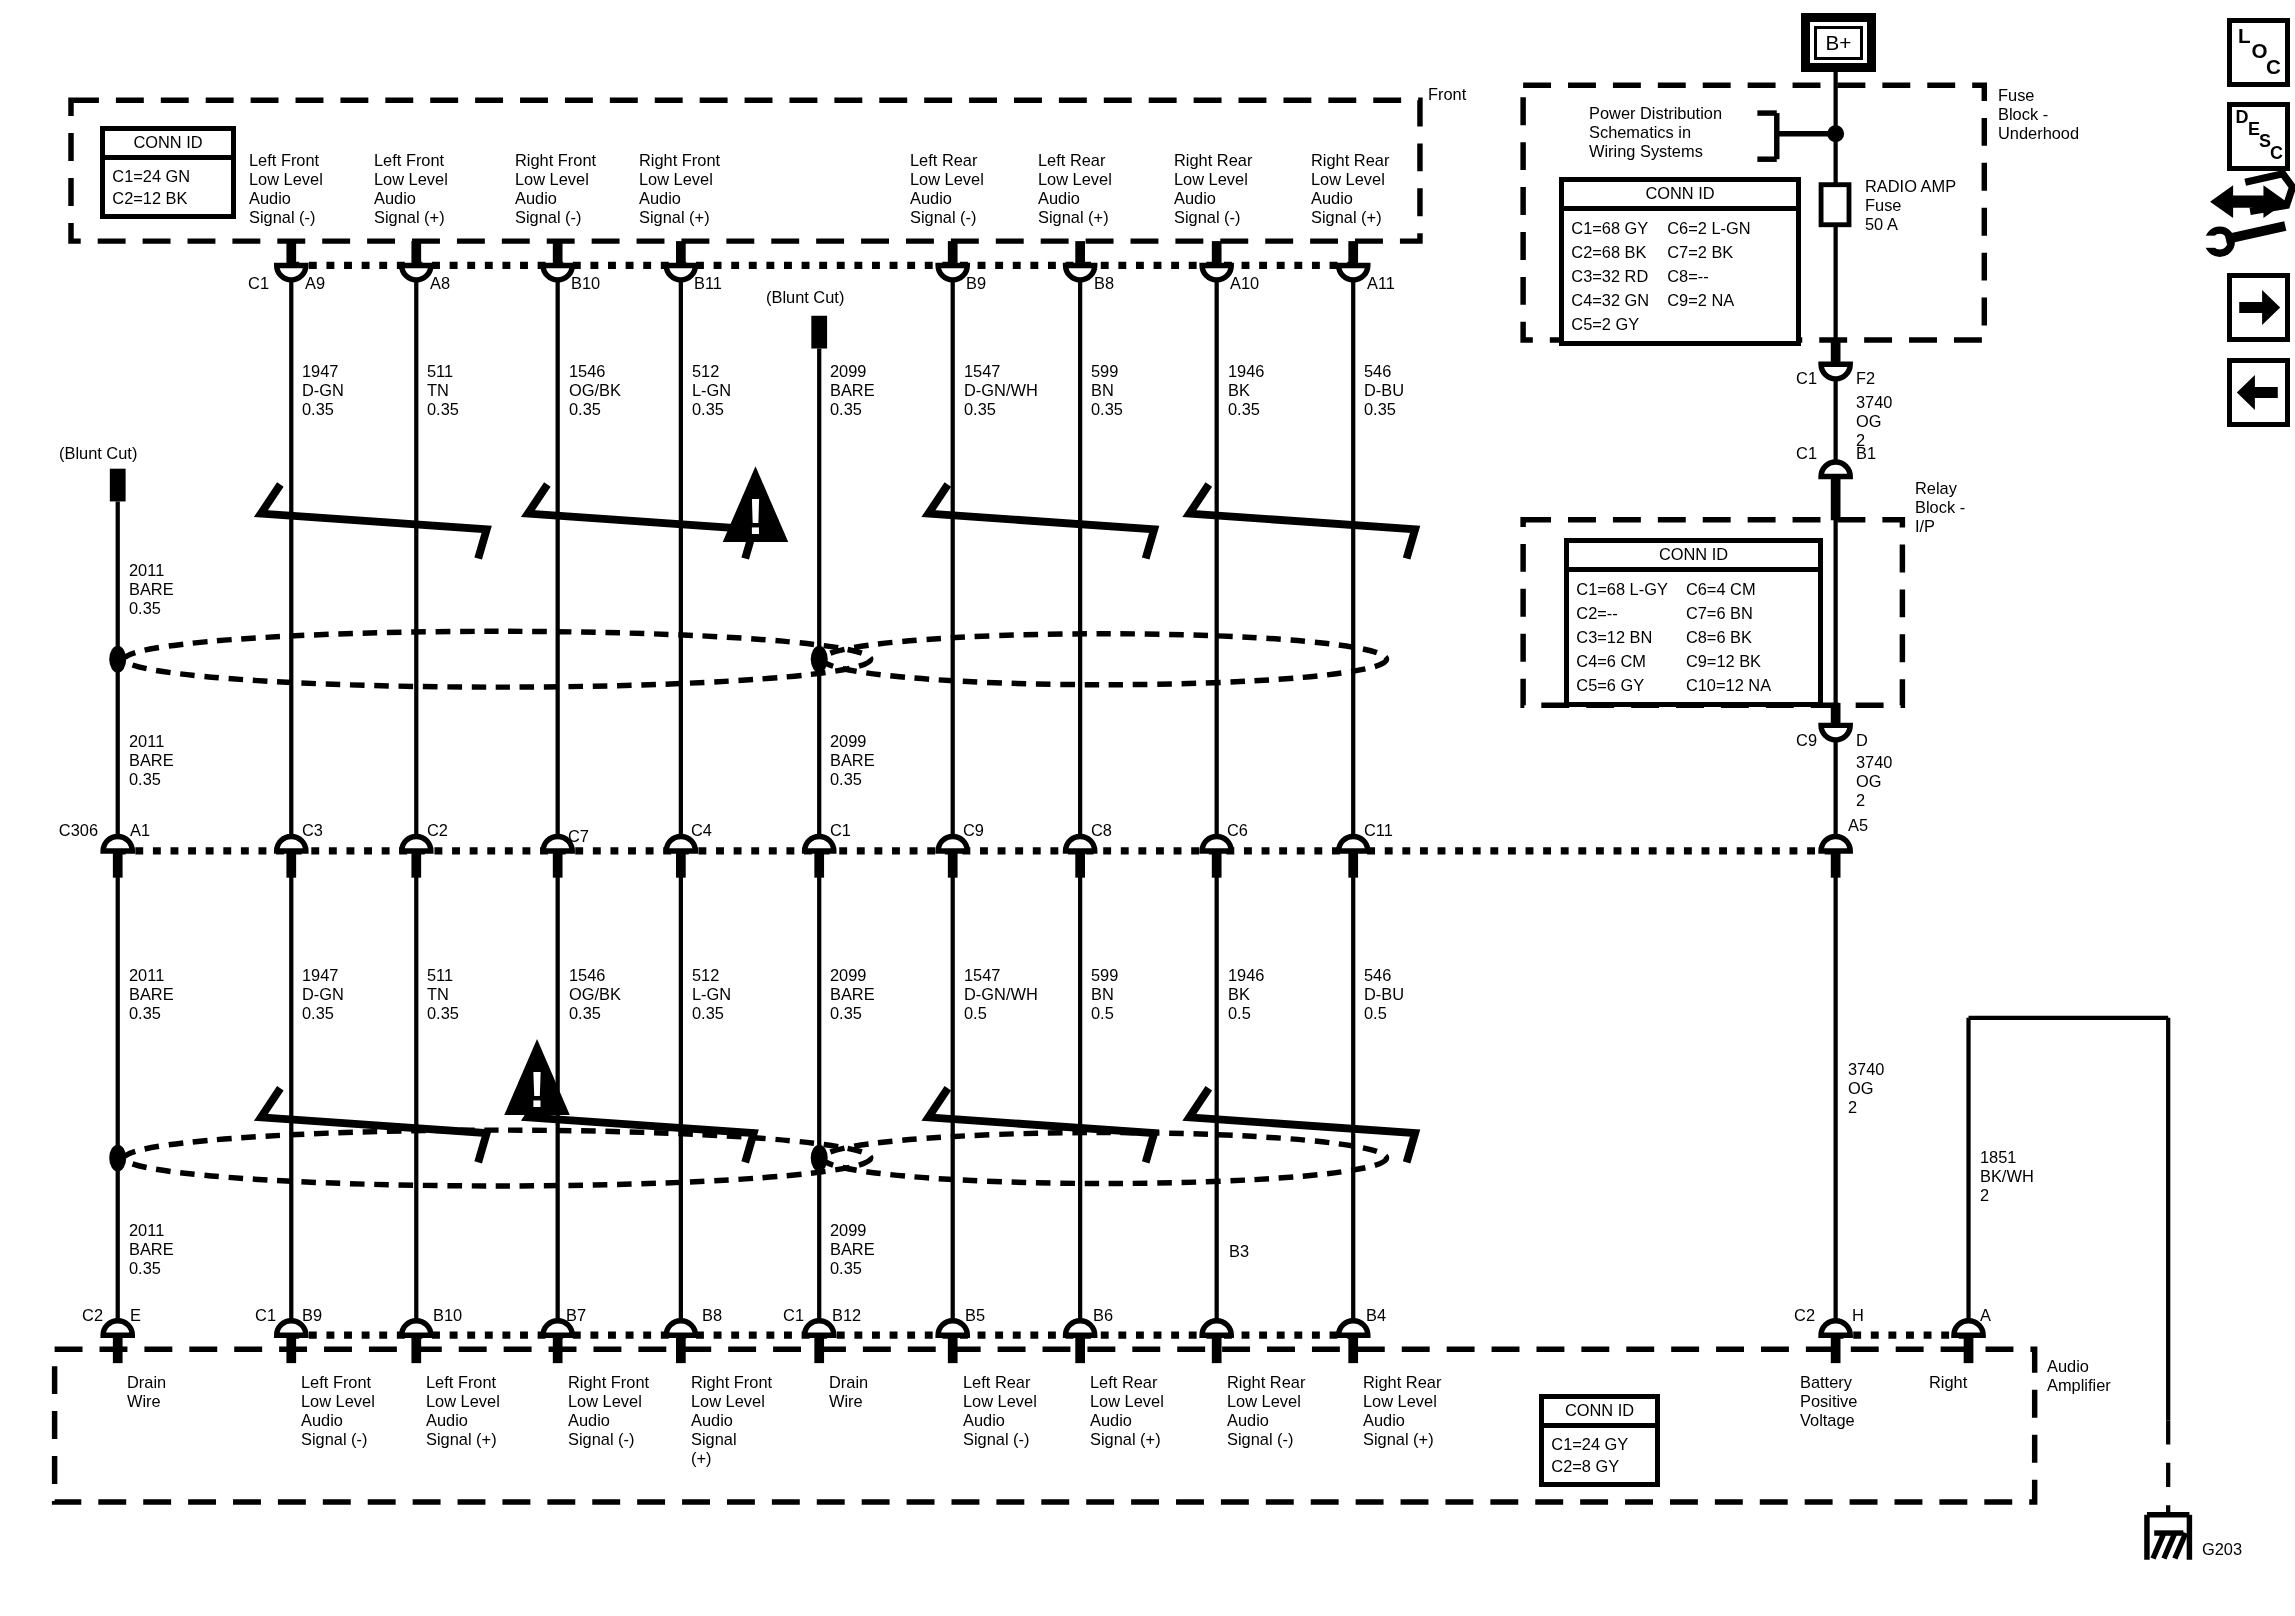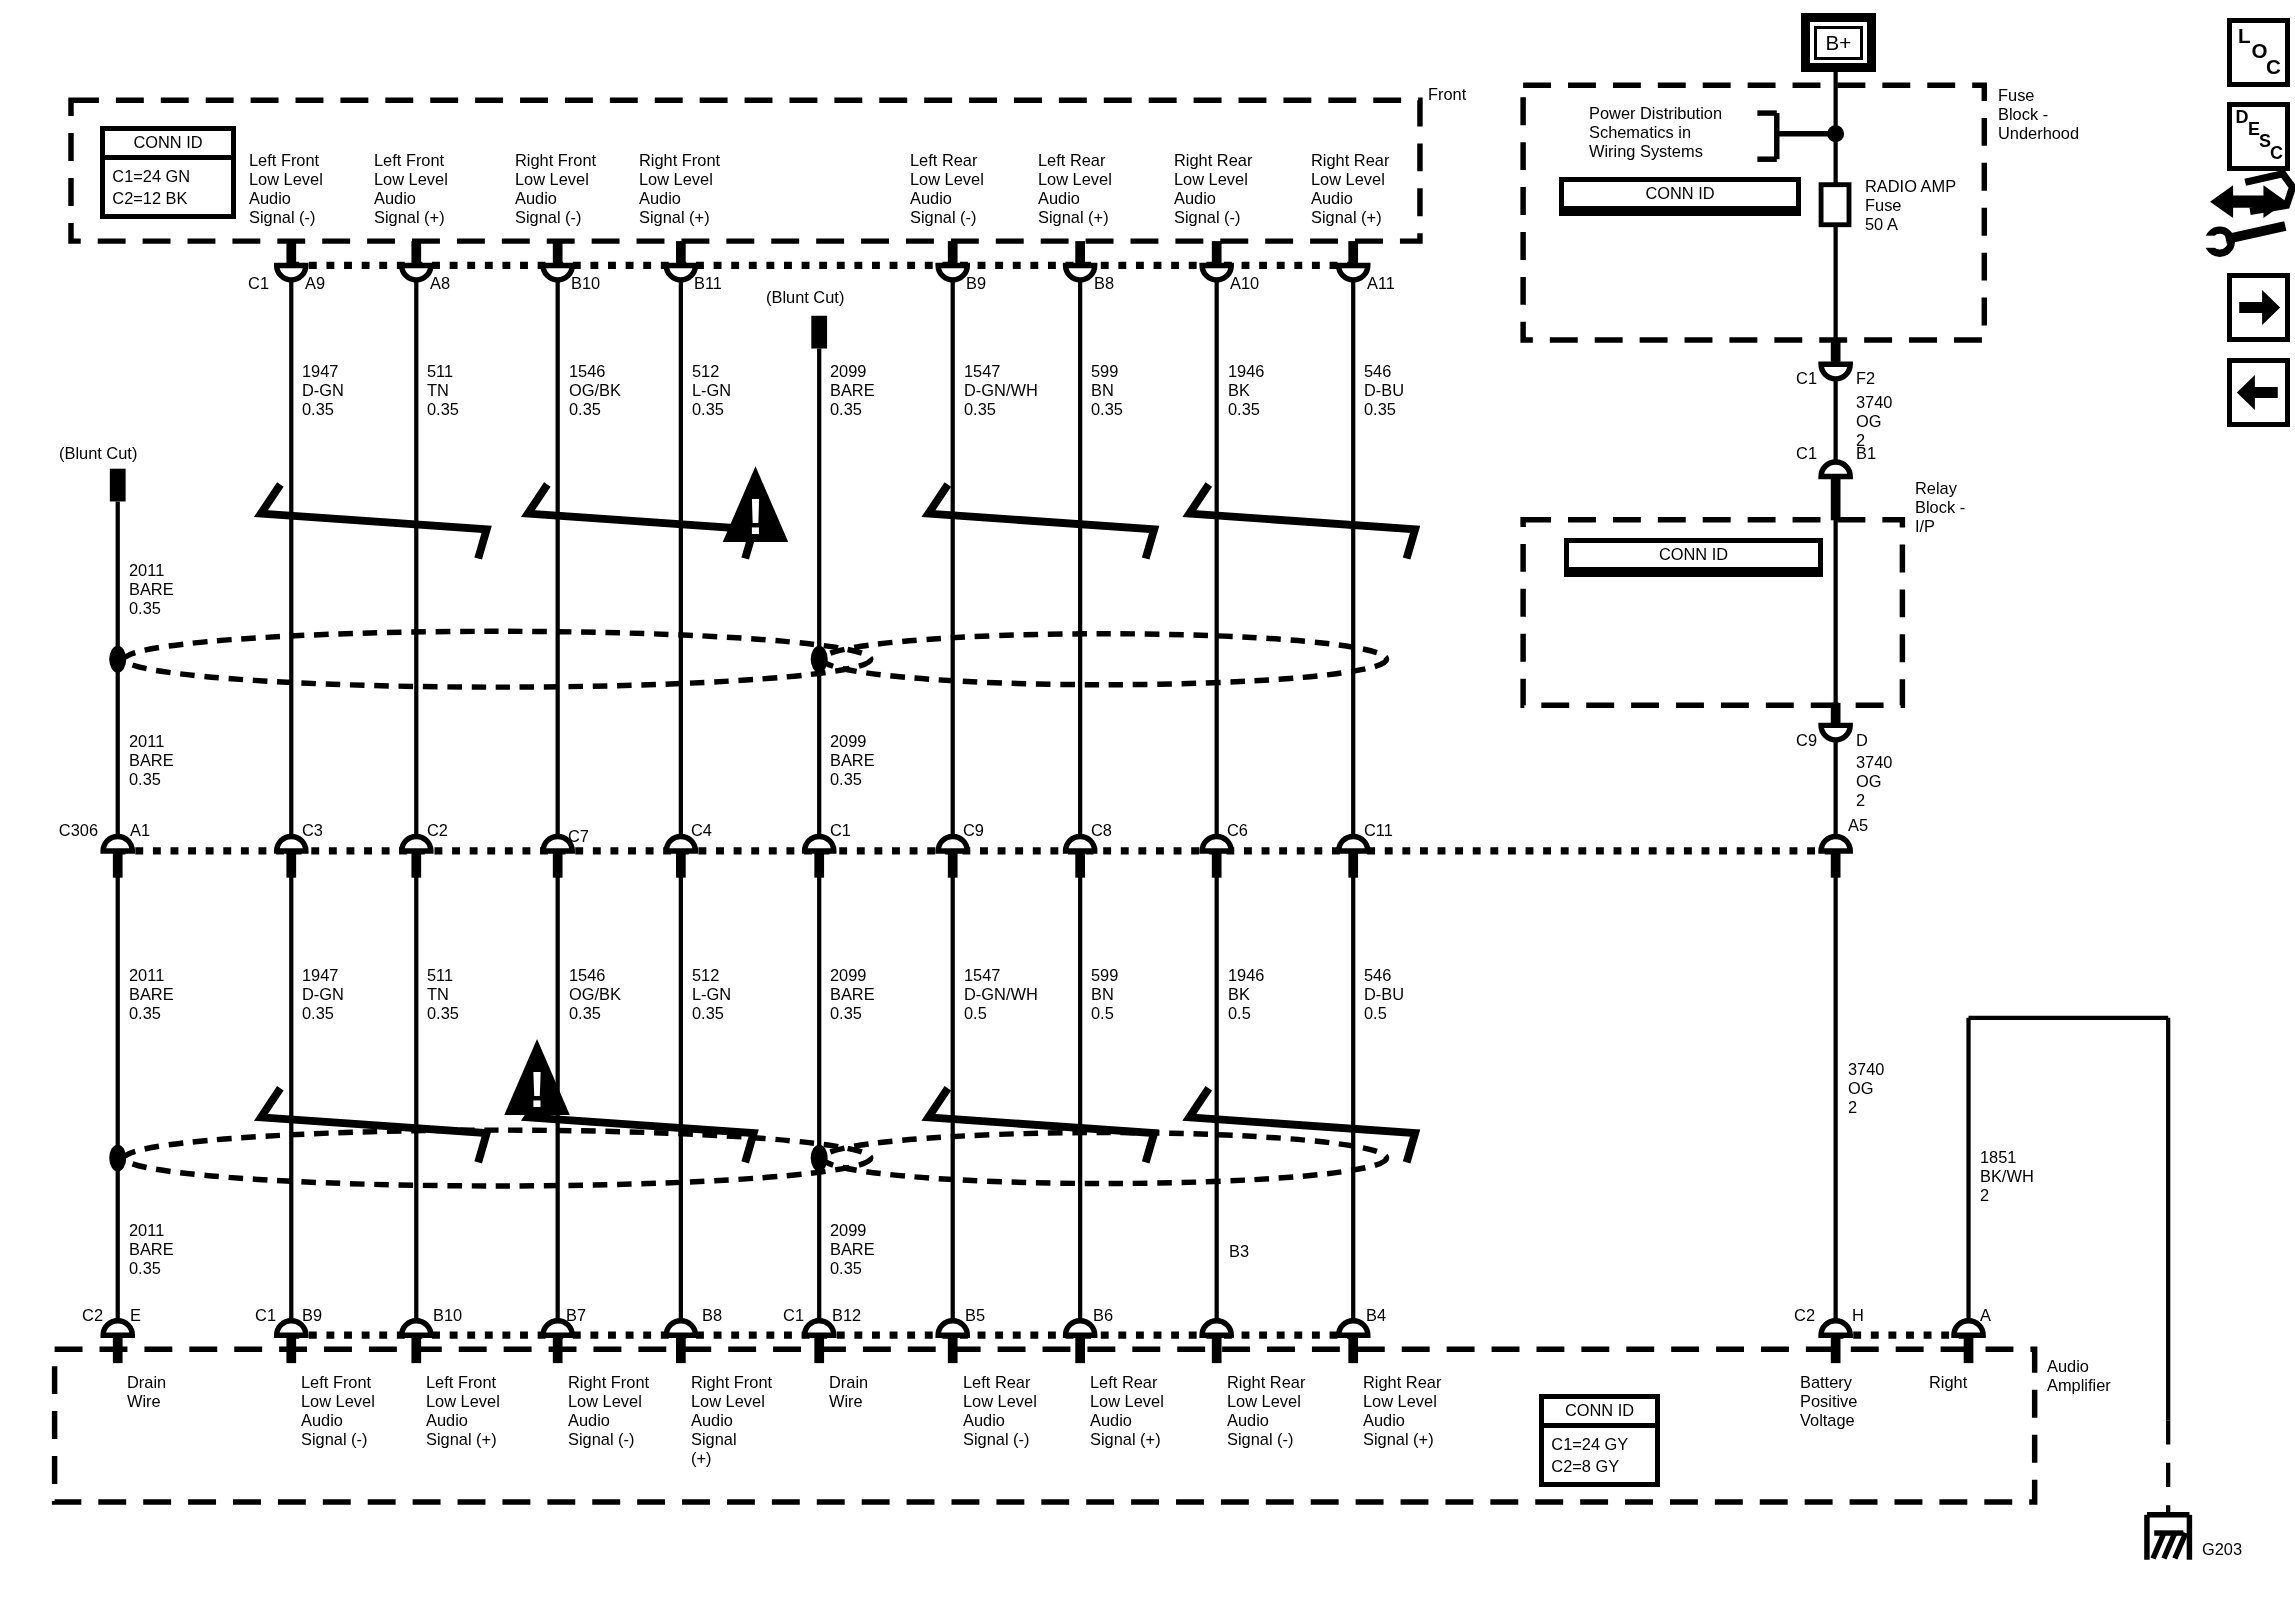--- a/index.html
+++ b/index.html
@@ -425,40 +425,63 @@
 
 <div class="lbl" style="left:1589px;top:104px">Power Distribution
 Schematics in
 Wiring Systems</div>
 <div class="lbl" style="left:1998px;top:86px">Fuse
 Block -
 Underhood</div>
 
 <div class="connbox" style="left:1559px;top:177px;width:242px;">
   <div class="ct">CONN ID</div>
+  <div class="cols">
+    <div>C1=68 GY
+C2=68 BK
+C3=32 RD
+C4=32 GN
+C5=2 GY</div>
+    <div>C6=2 L-GN
+C7=2 BK
+C8=--
+C9=2 NA</div>
+  </div>
 </div>
 
 <div class="lbl" style="left:1865px;top:177px">RADIO AMP
 Fuse
 50 A</div>
 
 <div class="lbl ra" style="left:1817px;top:369px">C1</div>
 <div class="lbl" style="left:1856px;top:369px">F2</div>
 <div class="lbl" style="left:1856px;top:393px">3740
 OG
 2</div>
 <div class="lbl ra" style="left:1817px;top:444px">C1</div>
 <div class="lbl" style="left:1856px;top:444px">B1</div>
 
 <div class="lbl" style="left:1915px;top:479px">Relay
 Block -
 I/P</div>
 
 <div class="connbox" style="left:1564px;top:538px;width:259px;">
   <div class="ct">CONN ID</div>
+  <div class="cols">
+    <div>C1=68 L-GY
+C2=--
+C3=12 BN
+C4=6 CM
+C5=6 GY</div>
+    <div>C6=4 CM
+C7=6 BN
+C8=6 BK
+C9=12 BK
+C10=12 NA</div>
+  </div>
 </div>
 
 <div class="lbl ra" style="left:1817px;top:731px">C9</div>
 <div class="lbl" style="left:1856px;top:731px">D</div>
 <div class="lbl" style="left:1856px;top:753px">3740
 OG
 2</div>
 <div class="lbl" style="left:1848px;top:816px">A5</div>
 
 <div class="lbl" style="left:1848px;top:1060px">3740

